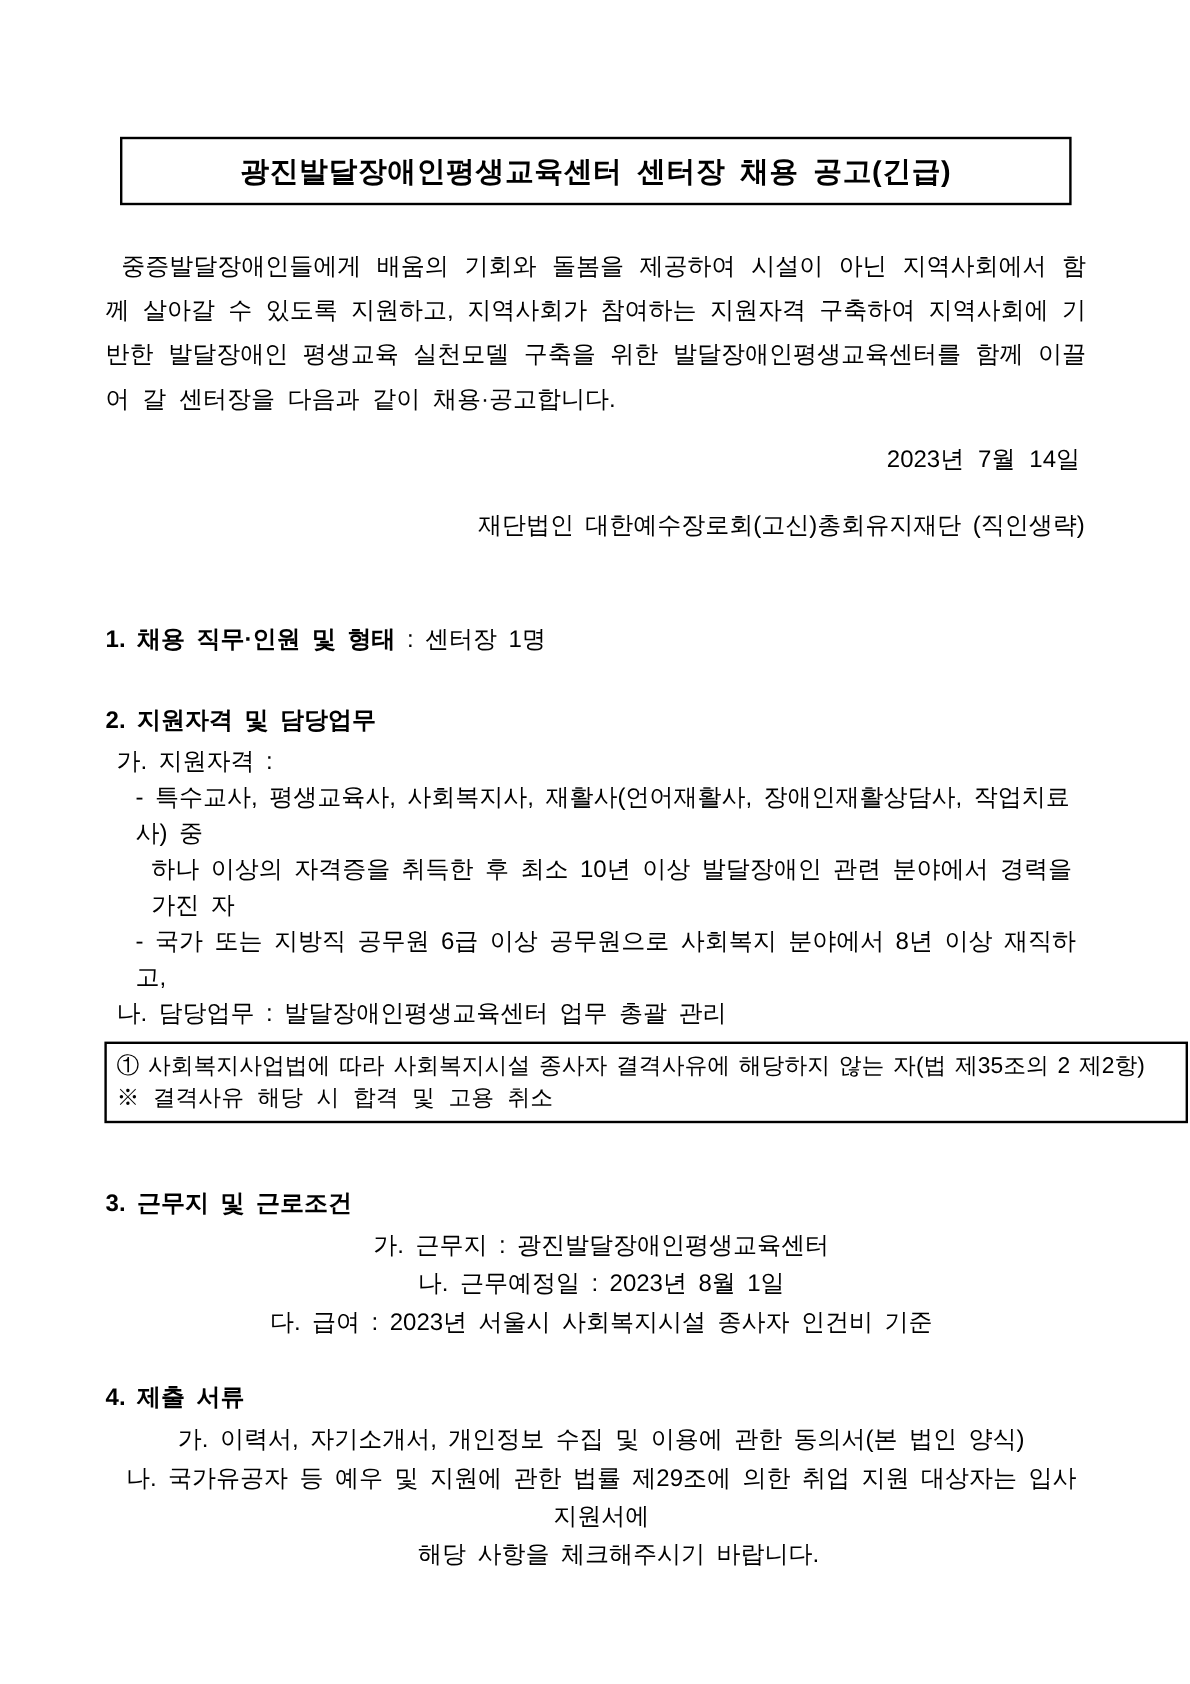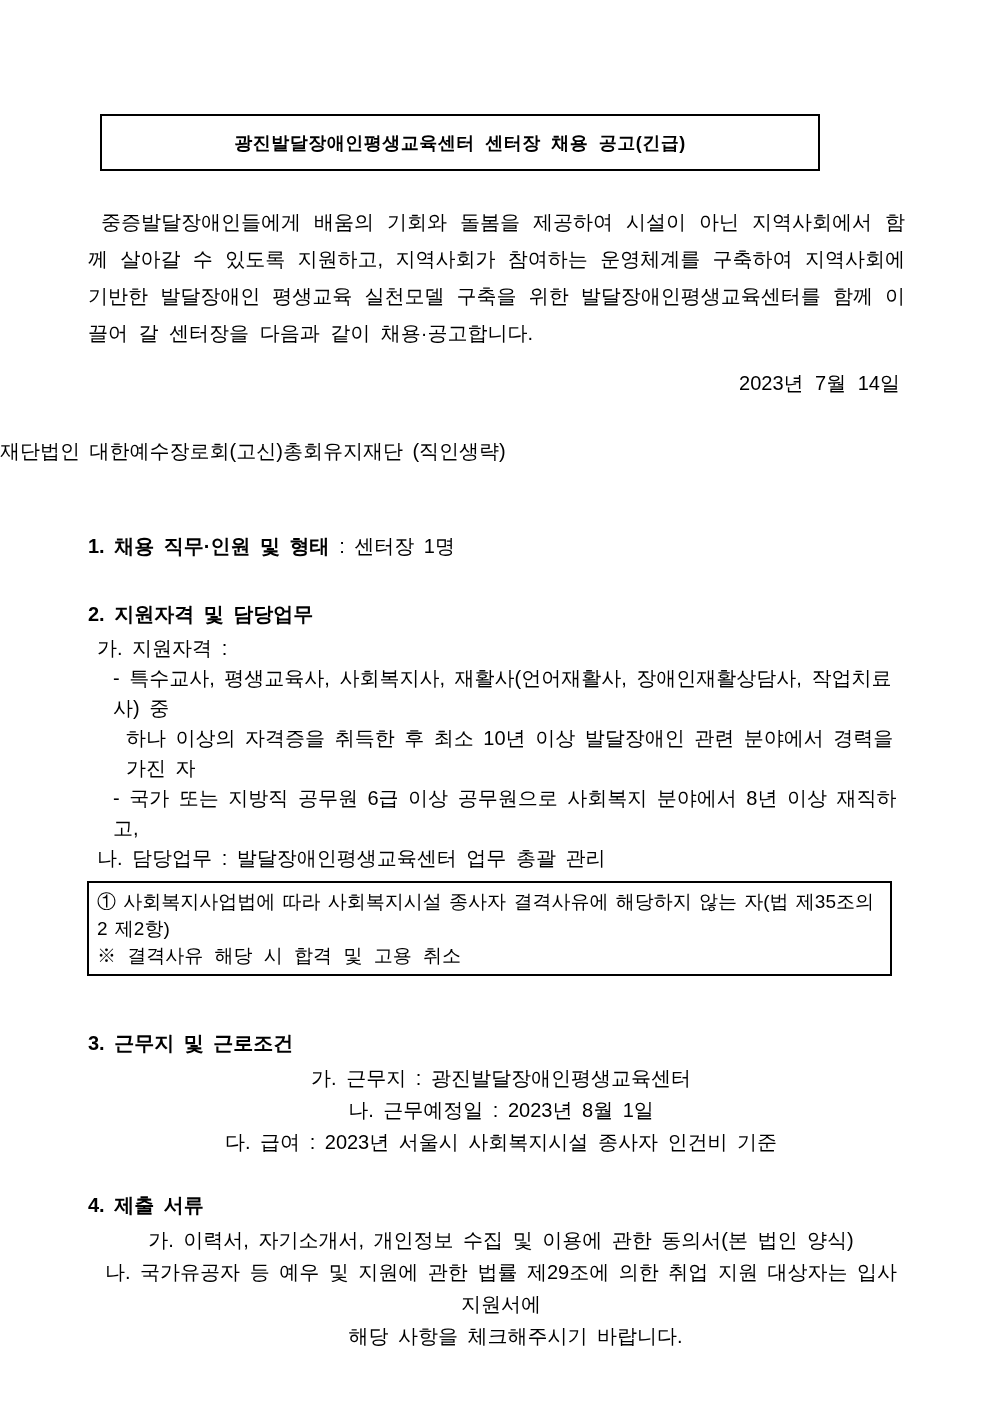--- a/index.html
+++ b/index.html
@@ -11,45 +11,45 @@
     overflow: hidden;
   }
   .doc {
     position: relative;
     width: 992px; height: 1403px;
     background: #ffffff;
   }
   .title-box {
     box-sizing: border-box;
     margin: 114px 0 0 100px;
-    width: 720px; height: 57px;
+    width: 793px; height: 57px;
     border: 2px solid #000;
     display: flex; align-items: center; justify-content: center;
-    font-size: 18px; font-weight: bold;
+    font-size: 24px; font-weight: bold;
     letter-spacing: 0.5px; word-spacing: 5px;
     white-space: nowrap;
   }
   .intro {
     margin: 33px 87px 0 88px;
     font-size: 20px;
     line-height: 37px;
     text-align: justify;
     text-indent: 13px;
     word-spacing: 5px;
   }
   .date-line {
     margin: 19px 92px 0 0;
     text-align: right;
     font-size: 20px;
     line-height: 25px;
     word-spacing: 6px;
   }
   .org-line {
-    margin: 43px 88px 0 0;
-    text-align: left;
+    margin: 30px 88px 0 0;
+    text-align: right;
     font-size: 20px;
     line-height: 25px;
     word-spacing: 4px;
   }
   .sec {
     margin-left: 88px; margin-right: 87px;
     font-size: 20px;
     word-spacing: 4px;
   }
   .sec-heading { font-weight: bold; line-height: 30px; }
@@ -60,39 +60,39 @@
   .normal-weight { font-weight: normal; }
   .list { margin-top: 4px; }
   .list .li { line-height: 30px; }
   .list32 .li { line-height: 32px; text-align: center; }
   .lvl1 { padding-left: 9px; }
   .lvl2 { padding-left: 25px; }
   .lvl3 { padding-left: 38px; }
   .qual-box {
     box-sizing: border-box;
     margin: 8px 0 0 87px;
-    width: 805px;
+    width: 903px;
     border: 2px solid #000;
     padding: 5px 8px;
     font-size: 19px;
     line-height: 27px;
     word-spacing: 2px;
   }
   .qual-box .li3 { word-spacing: 6px; }
 </style>
 </head>
 <body>
 
 <div class="doc">
 
   <div class="title-box">
     <span>광진발달장애인평생교육센터 센터장 채용 공고(긴급)</span>
   </div>
 
-  <p class="intro">중증발달장애인들에게 배움의 기회와 돌봄을 제공하여 시설이 아닌 지역사회에서 함께 살아갈 수 있도록 지원하고, 지역사회가 참여하는 운영체계를 구축하여 지역사회에 기반한 발달장애인 평생교육 실천모델 구축을 위한 발달장애인평생교육센터를 함께 이끌어 갈 센터장을 다음과 같이 채용·공고합니다.</p>
+  <p class="intro">중증발달장애인들에게 배움의 기회와 돌봄을 제공하여 시설이 아닌 지역사회에서 함께 살아갈 수 있도록 지원하고, 지역사회가 참여하는 지원자격 구축하여 지역사회에 기반한 발달장애인 평생교육 실천모델 구축을 위한 발달장애인평생교육센터를 함께 이끌어 갈 센터장을 다음과 같이 채용·공고합니다.</p>
 
   <div class="date-line">2023년 7월 14일</div>
 
   <div class="org-line">재단법인 대한예수장로회(고신)총회유지재단 (직인생략)</div>
 
   <div class="sec sec1">
     <span class="sec-heading">1. 채용 직무·인원 및 형태</span><span class="normal-weight"> : 센터장 1명</span>
   </div>
 
   <div class="sec sec2">

